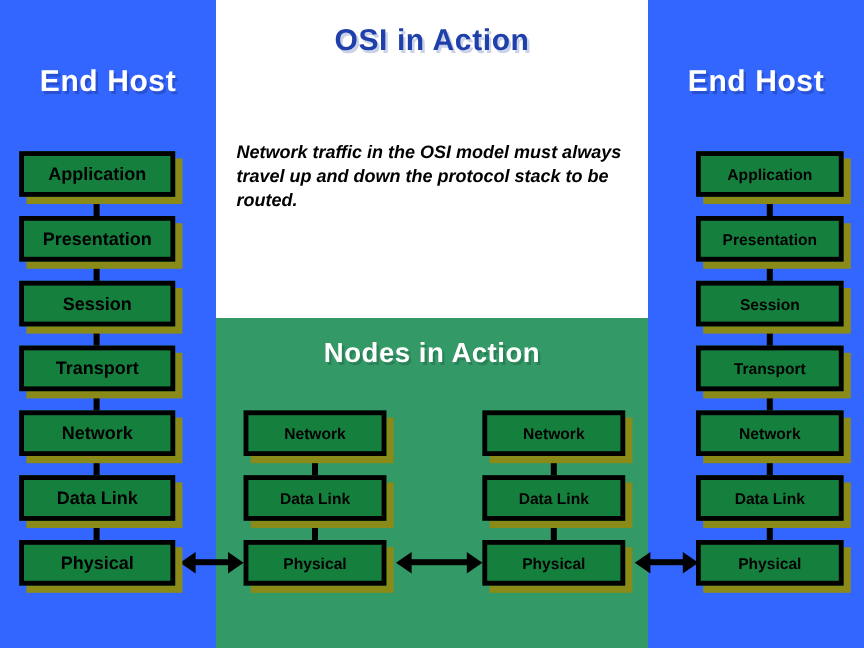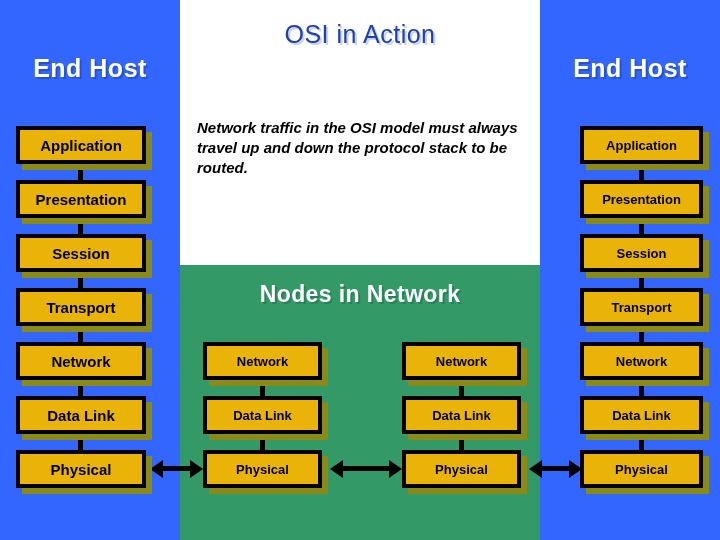--- a/index.html
+++ b/index.html
@@ -36,21 +36,21 @@
     background: #339966;
   }
 
   
   .slide-title {
     position: absolute;
     left: 180px; top: 20px;
     width: 360px;
     text-align: center;
     font-size: 25px;
-    font-weight: normal;
+    font-weight: bold;
     color: #1f3faa;
     letter-spacing: 0.5px;
     text-shadow: 2px 2px 0 #c9d2e8;
     white-space: nowrap;
   }
   .end-host-left {
     position: absolute;
     left: 0px; top: 54px;
     width: 180px;
     text-align: center;
@@ -90,21 +90,21 @@
     font-weight: bold;
     color: #ffffff;
     letter-spacing: 0.4px;
     text-shadow: 2px 2px 0 rgba(20,70,50,0.28);
   }
 
   
   .layer-box {
     position: absolute;
     box-sizing: border-box;
-    background: #eab308;
+    background: #15803d;
     border: 4px solid #000000;
     box-shadow: 6px 6px 0 #8a8a18;
     display: flex;
     align-items: center;
     justify-content: center;
     color: #000000;
     font-weight: bold;
     z-index: 4;
   }
   .layer-box.outer  { font-size: 15px; }
@@ -142,21 +142,21 @@
 <div id="slide">
 
   <div class="panel-blue-left"></div>
   <div class="panel-blue-right"></div>
   <div class="panel-green"></div>
 
   <div class="slide-title">OSI in Action</div>
   <div class="end-host-left">End Host</div>
   <div class="end-host-right">End Host</div>
   <div class="body-note">Network traffic in the OSI model must always travel up and down the protocol stack to be routed.</div>
-  <div class="nodes-title">Nodes in Network</div>
+  <div class="nodes-title">Nodes in Action</div>
 
   <div class="vconn" style="left:78px; top:164px; height:18px;"></div>
   <div class="vconn" style="left:78px; top:218px; height:18px;"></div>
   <div class="vconn" style="left:78px; top:272px; height:18px;"></div>
   <div class="vconn" style="left:78px; top:326px; height:18px;"></div>
   <div class="vconn" style="left:78px; top:380px; height:18px;"></div>
   <div class="vconn" style="left:78px; top:434px; height:18px;"></div>
 
   <div class="layer-box outer" style="left:16px; top:126px;  width:130px; height:38px;">Application</div>
   <div class="layer-box outer" style="left:16px; top:180px;  width:130px; height:38px;">Presentation</div>

